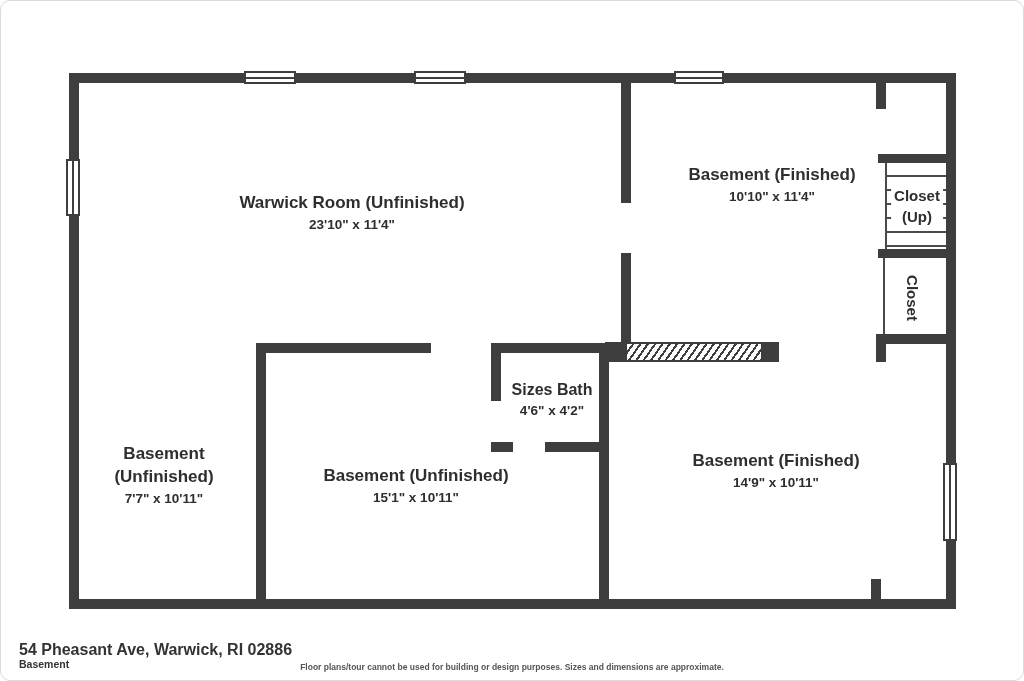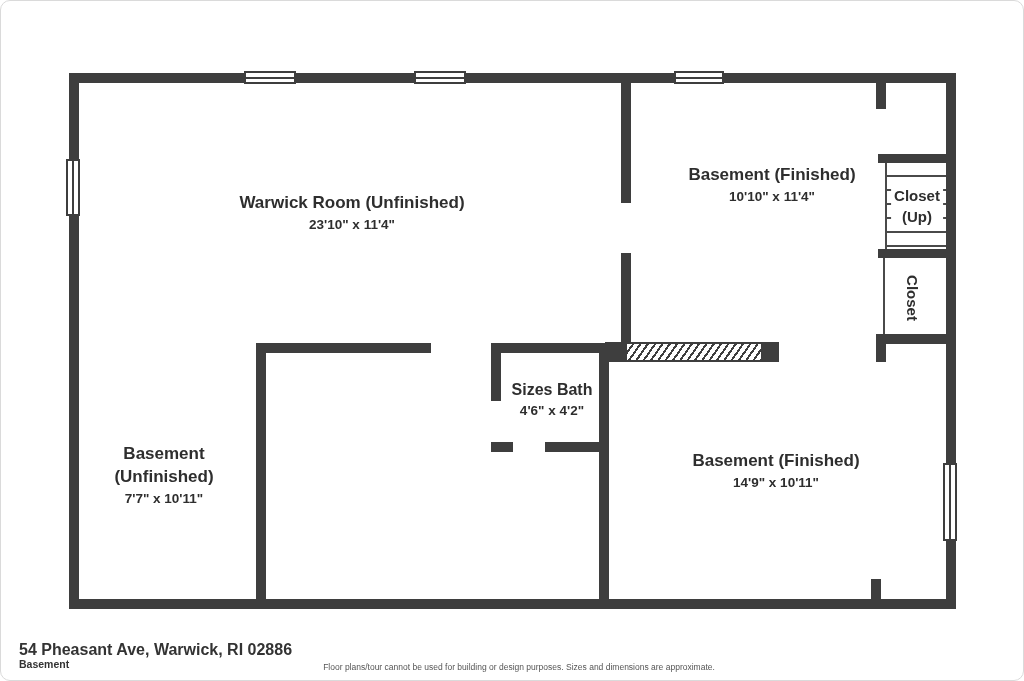--- a/index.html
+++ b/index.html
@@ -34,21 +34,21 @@
   .stairs-label { position:absolute; transform:translate(-50%,-50%); text-align:center;
                   background:#ffffff; padding:1px 3px; color:#2e2e2e;
                   font-size:15px; font-weight:700; line-height:1.4; white-space:nowrap; }
   .closet-label { position:absolute; transform:translate(-50%,-50%) rotate(90deg);
                   color:#2e2e2e; font-size:15px; font-weight:700; white-space:nowrap;
                   background:#ffffff; padding:0 2px; }
 
   .addr { position:absolute; left:18px; top:640px; font-size:16px; font-weight:700; color:#333333; }
   .floor { position:absolute; left:18px; top:657px; font-size:10.5px; font-weight:700; color:#333333; }
   .disclaimer { position:absolute; left:50%; transform:translateX(-50%); top:661px;
-                font-size:8.5px; font-weight:400; color:#555555; white-space:nowrap;margin-left:7px; }
+                font-size:8.5px; font-weight:700; color:#555555; white-space:nowrap; }
 </style>
 </head>
 <body>
 
 <div class="canvas">
 
   <div class="wall" style="left:68px;top:72px;width:175px;height:10px"></div>
   <div class="wall" style="left:295px;top:72px;width:118px;height:10px"></div>
   <div class="wall" style="left:465px;top:72px;width:208px;height:10px"></div>
   <div class="wall" style="left:723px;top:72px;width:232px;height:10px"></div>
@@ -116,20 +116,24 @@
     <div class="room-name">Sizes Bath</div>
     <div class="room-dims">4'6" x 4'2"</div>
   </div>
 
   <div class="room-label" style="left:163px;top:473px;">
     <div class="room-name">Basement</div>
     <div class="room-name">(Unfinished)</div>
     <div class="room-dims">7'7" x 10'11"</div>
   </div>
 
+  <div class="room-label" style="left:415px;top:484px;">
+    <div class="room-name">Basement (Unfinished)</div>
+    <div class="room-dims">15'1" x 10'11"</div>
+  </div>
 
   <div class="room-label" style="left:775px;top:469px;">
     <div class="room-name">Basement (Finished)</div>
     <div class="room-dims">14'9" x 10'11"</div>
   </div>
 
   <div class="addr">54 Pheasant Ave, Warwick, RI 02886</div>
   <div class="floor">Basement</div>
   <div class="disclaimer">Floor plans/tour cannot be used for building or design purposes. Sizes and dimensions are approximate.</div>
 

